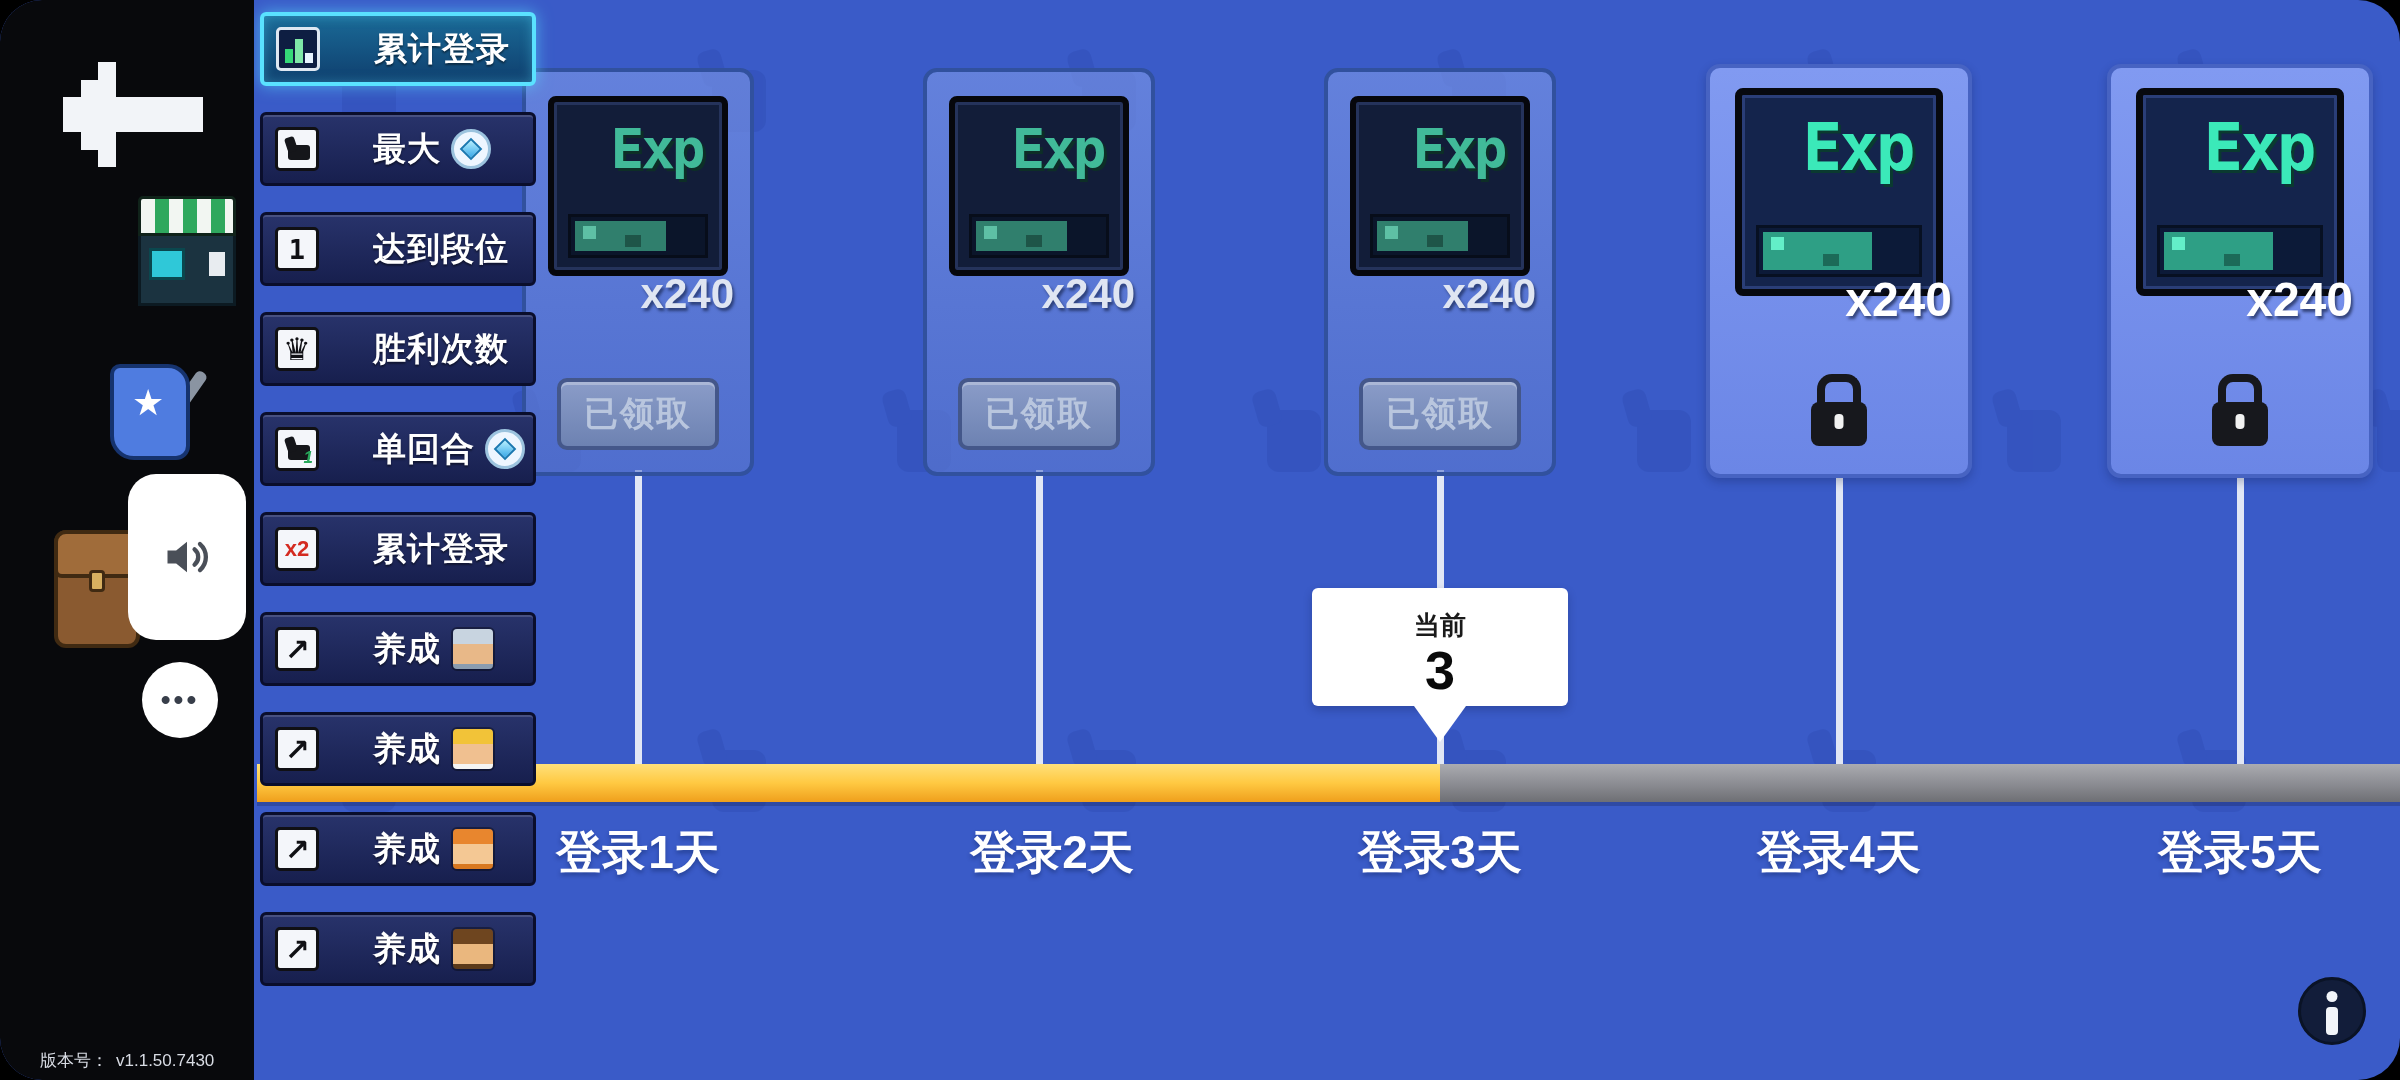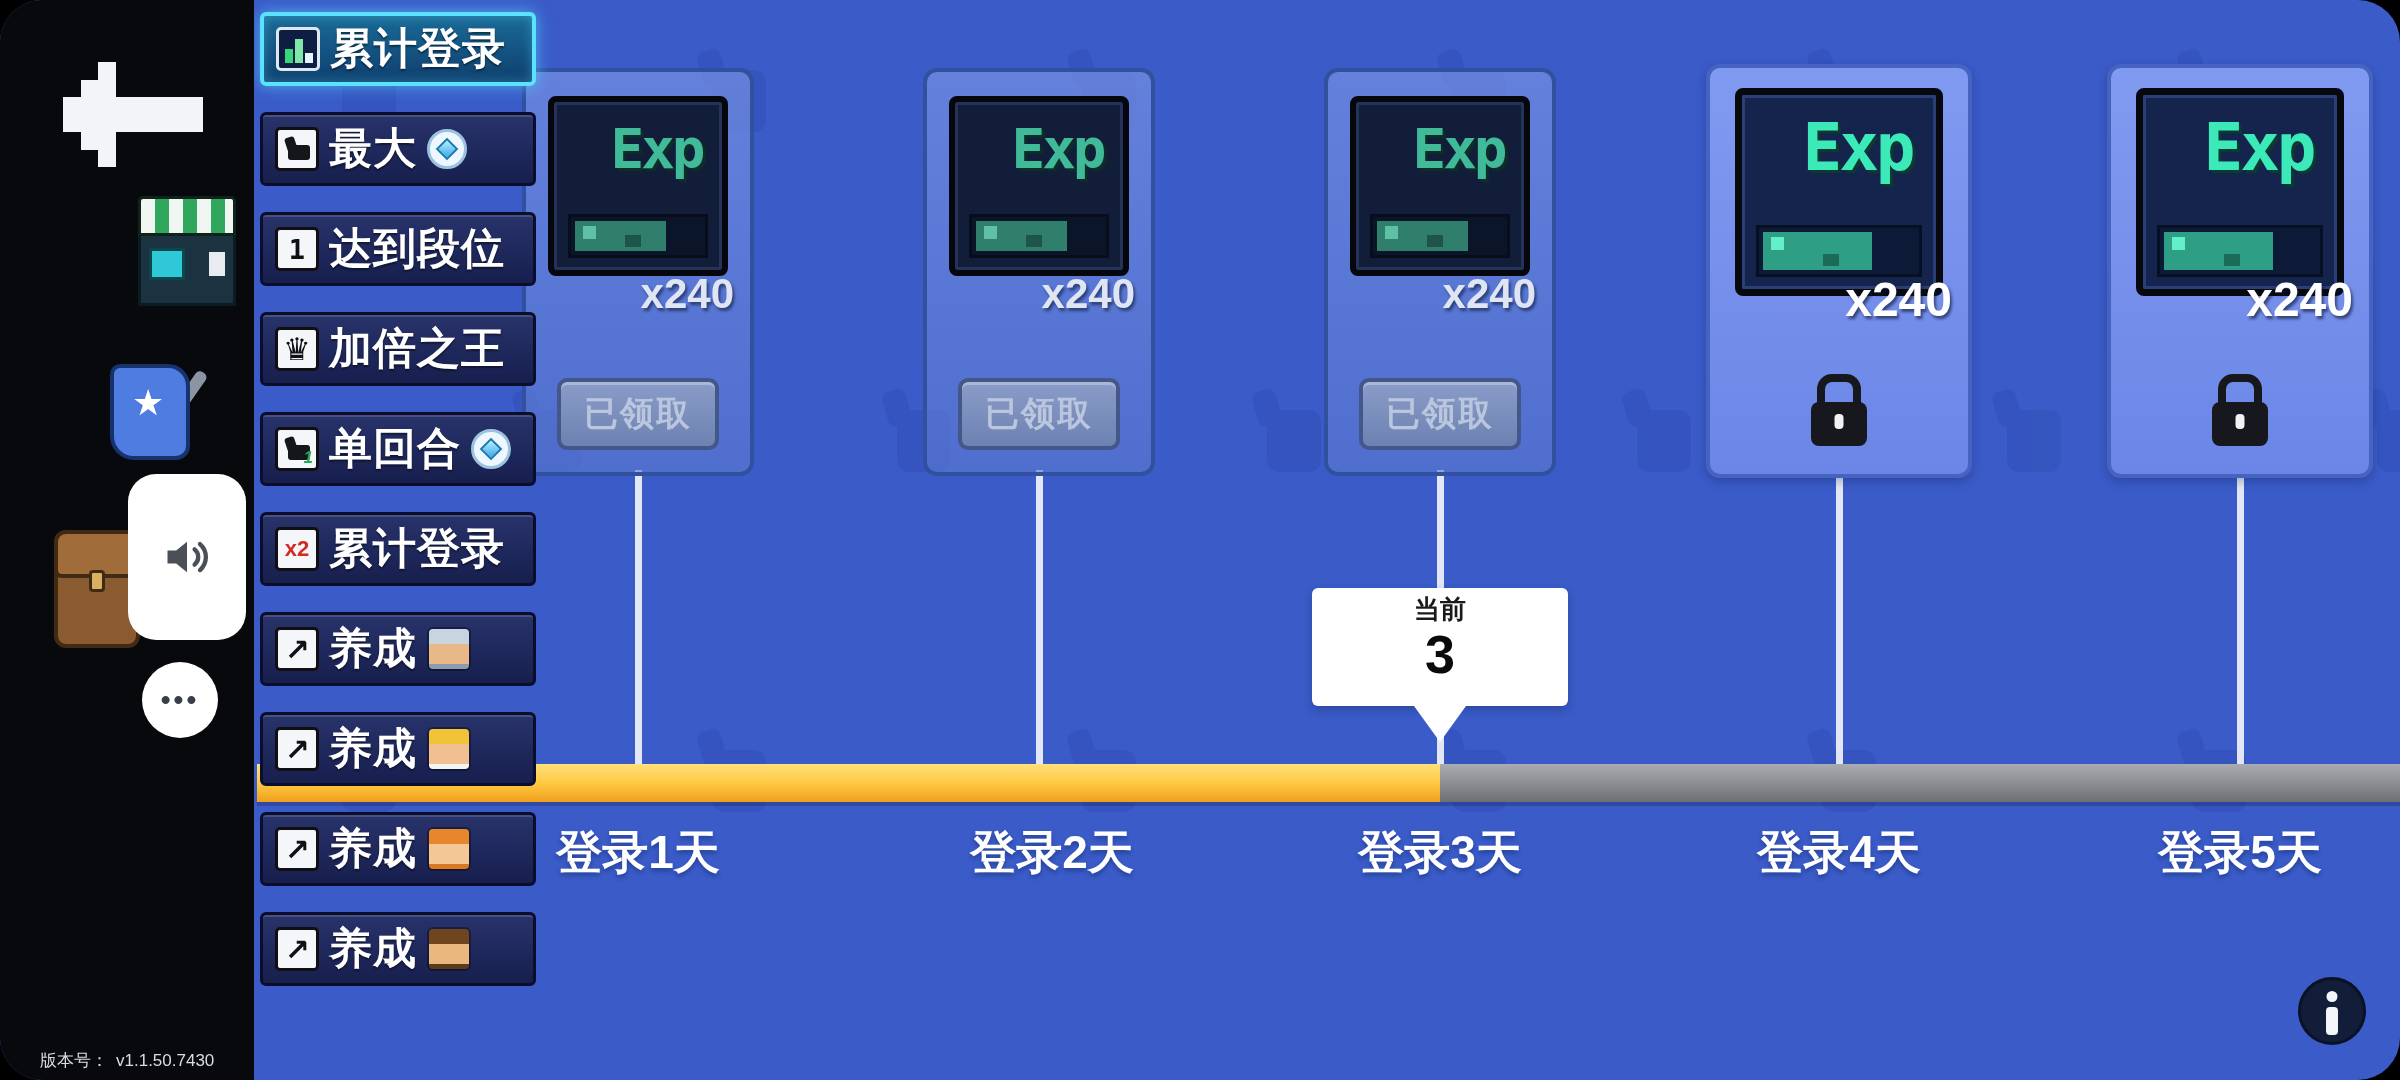--- a/index.html
+++ b/index.html
@@ -53,22 +53,22 @@
   .version { position:absolute; left:40px; bottom:8px; color:#d8dce4; font-size:17px; z-index:7; white-space:nowrap; }
   .version span { margin-right:8px; }
 
   
   .menu { position:absolute; left:260px; top:12px; display:flex; flex-direction:column; gap:26px; z-index:5; }
   .menu-item { width:276px; height:74px; display:flex; align-items:center; gap:10px; padding:0 12px;
     background:linear-gradient(180deg,#28336b,#171f4e); border:3px solid #0a0e2c; border-radius:6px;
     box-shadow:inset 0 2px 0 rgba(255,255,255,.15); cursor:pointer; }
   .menu-item.selected { background:linear-gradient(180deg,#1a6a97,#0f3f6e); border:4px solid #5ae2ff;
     box-shadow:0 0 16px rgba(90,226,255,.6), inset 0 0 12px rgba(90,226,255,.35); }
-  .mi-label { color:#fff; font-size:43px; font-weight:600; letter-spacing:1px; white-space:nowrap;
-    text-shadow:0 2px 2px rgba(0,0,0,.45); }
+  .mi-label { color:#fff; font-size:33px; font-weight:600; letter-spacing:1px; white-space:nowrap;
+    text-shadow:0 2px 2px rgba(0,0,0,.45);margin-left:44px; }
 
   .mi-icon { width:44px; height:44px; border-radius:5px; position:relative; flex:none;
     display:grid; place-items:center; }
   .icon-white { background:#f4f6fa; border:3px solid #101014; }
   .icon-stats { background:#0e1e42; border:3px solid #dfe8f2; }
   .icon-stats .s1 { position:absolute; left:6px; bottom:5px; width:8px; height:14px; background:#35d878; }
   .icon-stats .s2 { position:absolute; left:16px; bottom:5px; width:8px; height:24px; background:#7fe8a8; }
   .icon-stats .s3 { position:absolute; left:26px; bottom:5px; width:8px; height:10px; background:#e8f4ff; }
   .icon-check::after { content:"✓"; font-size:30px; font-weight:bold; color:#101014; }
   .icon-rank::after { content:"1"; font-family:"DejaVu Sans Mono",monospace; font-size:27px; font-weight:bold; color:#101014; }
@@ -135,21 +135,21 @@
   .lock { position:absolute; top:334px; left:50%; transform:translateX(-50%); width:56px; height:44px;
     background:#17181d; border-radius:8px; }
   .lock::before { content:""; position:absolute; width:28px; height:28px; border:8px solid #17181d; border-bottom:none;
     border-radius:15px 15px 0 0; top:-28px; left:50%; transform:translateX(-50%); }
   .lock::after { content:""; position:absolute; width:9px; height:15px; background:#f2f2f2; border-radius:4px;
     left:50%; top:12px; transform:translateX(-50%); }
 
   
   .tooltip { position:absolute; left:1312px; top:588px; width:256px; height:118px; background:#fff;
     border-radius:6px; z-index:5; text-align:center; box-shadow:0 4px 8px rgba(10,20,60,.25); }
-  .tt-label { margin-top:4px; font-size:26px; font-weight:600; color:#1a1a1a; }
+  .tt-label { margin-top:20px; font-size:26px; font-weight:600; color:#1a1a1a; }
   .tt-value { font-size:54px; font-weight:bold; color:#0a0a0a; line-height:1; }
   .tooltip-arrow { position:absolute; left:1414px; top:706px; width:0; height:0; z-index:5;
     border-left:26px solid transparent; border-right:26px solid transparent; border-top:36px solid #fff; }
 
   
   .day-label { position:absolute; top:822px; width:320px; text-align:center; color:#fff; font-size:46px;
     font-weight:bold; z-index:2; text-shadow:0 3px 4px rgba(0,20,60,.35); }
 
   
   .info-btn { position:absolute; left:2298px; top:977px; width:68px; height:68px; border-radius:50%;
@@ -285,21 +285,21 @@
       <span class="mi-icon icon-white icon-thumb"></span>
       <span class="mi-label">最大</span>
       <span class="gem"></span>
     </div>
     <div class="menu-item">
       <span class="mi-icon icon-white icon-rank"></span>
       <span class="mi-label">达到段位</span>
     </div>
     <div class="menu-item">
       <span class="mi-icon icon-white icon-crown"></span>
-      <span class="mi-label">加倍之王</span>
+      <span class="mi-label">胜利次数</span>
     </div>
     <div class="menu-item">
       <span class="mi-icon icon-white icon-thumb1">
           <i class="sub1"></i>
         </span>
       <span class="mi-label">单回合</span>
       <span class="gem"></span>
     </div>
     <div class="menu-item">
       <span class="mi-icon icon-white icon-x2"></span>

